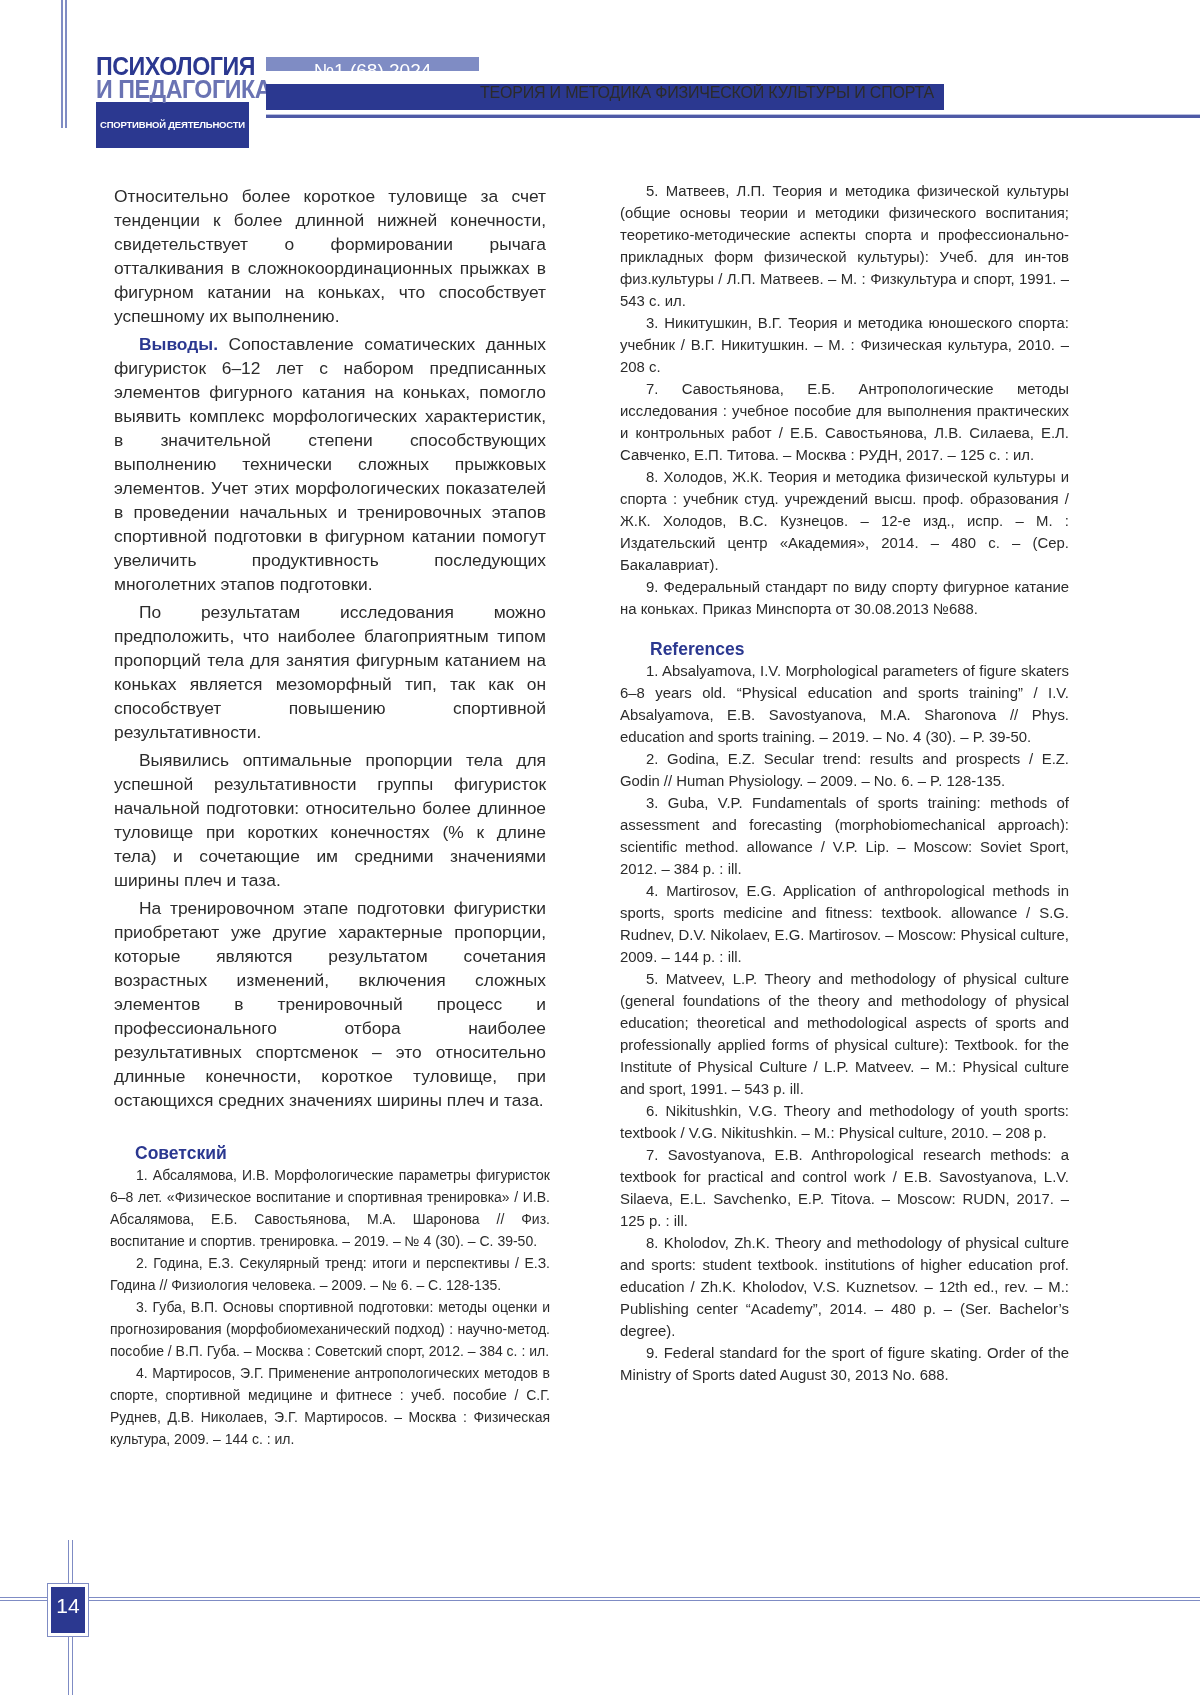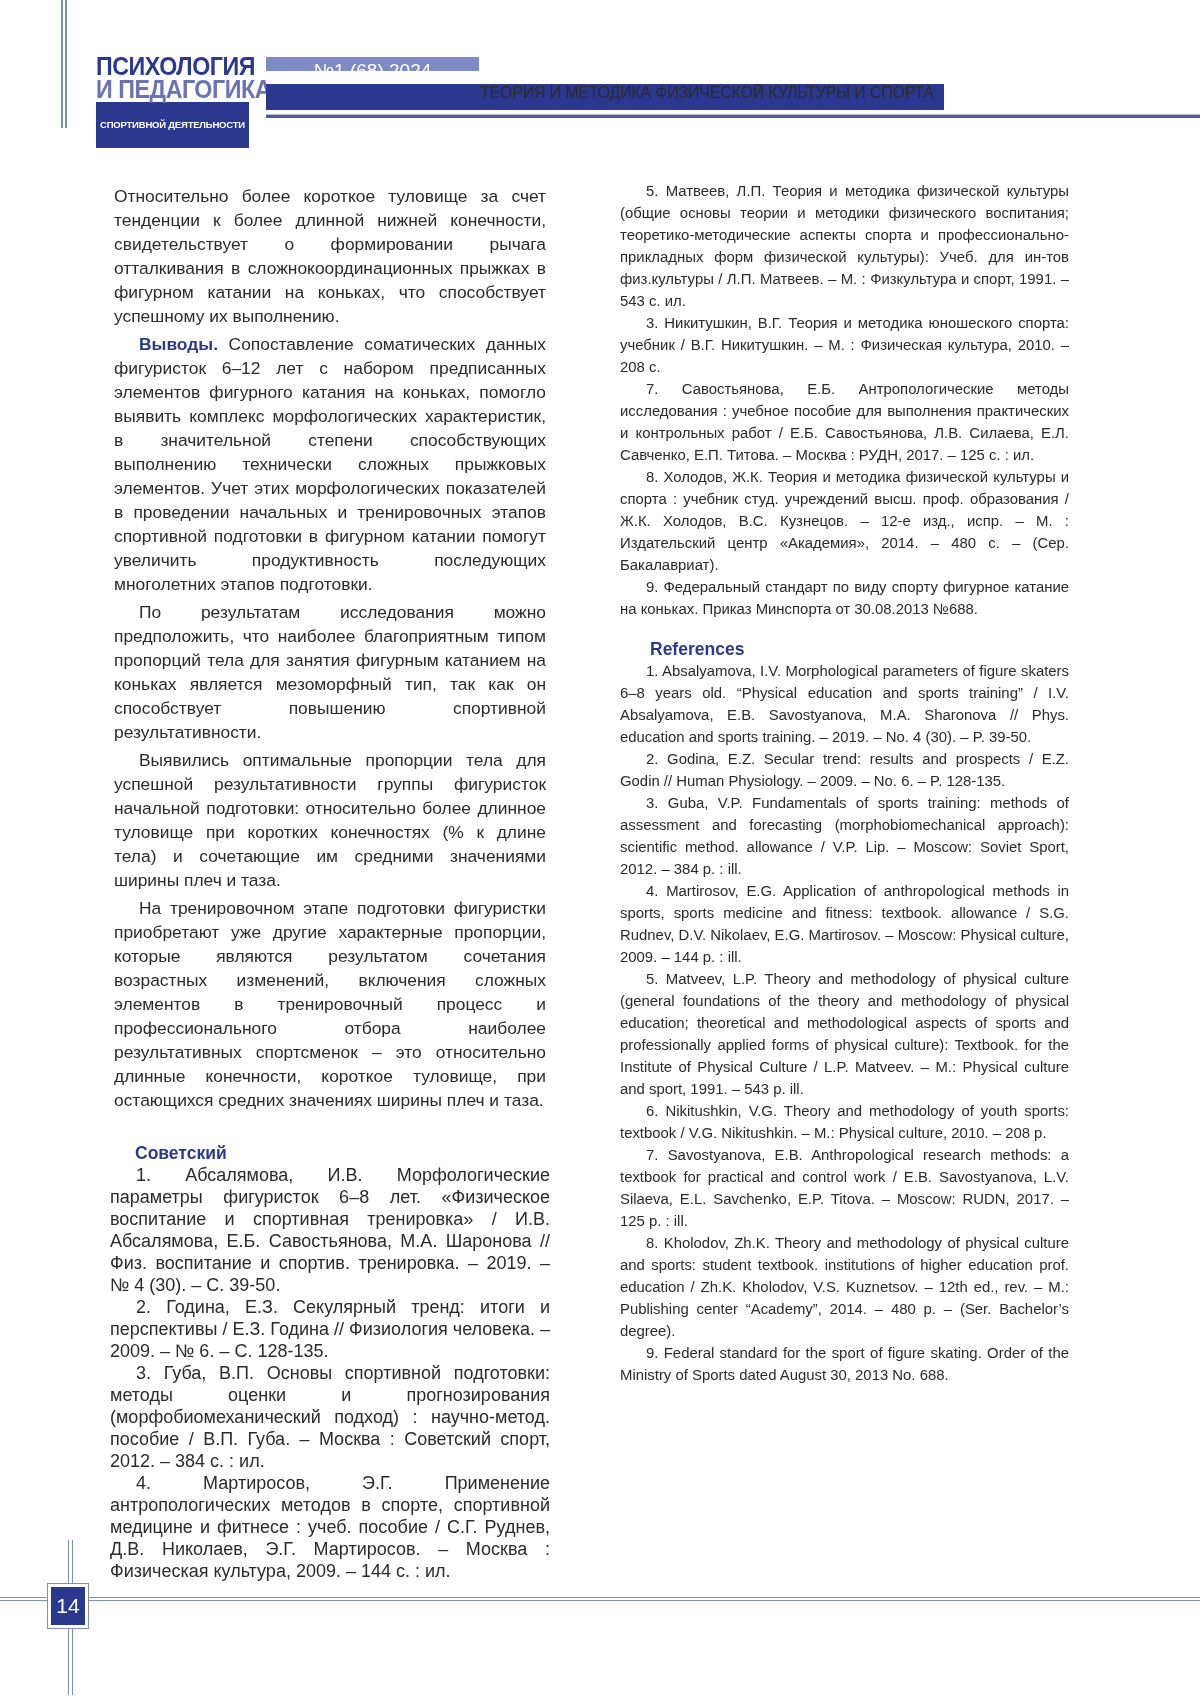--- a/index.html
+++ b/index.html
@@ -34,29 +34,29 @@
   
   .col { position: absolute; top: 180px; width: 440px; }
   .col-left { left: 110px; }
   .col-right { left: 620px; width: 449px; }
 
   .body-p { font-size: 17.4px; line-height: 24px; text-align: justify; margin: 4px; }
   .body-p.indent { text-indent: 25px; }
   .lead { color: #2b3890; font-weight: bold; }
 
   .section-heading { font-size: 17.5px; font-weight: bold; color: #2b3890; margin: 30px 0 0 25px; line-height: 22px; }
-  .ref-p { font-size: 18px; line-height: 22px; text-align: justify; margin: 0; text-indent: 26px; }
+  .ref-p { font-size: 14px; line-height: 22px; text-align: justify; margin: 0; text-indent: 26px; }
 
   .col-right .ref-p { font-size: 14.9px; line-height: 22px; }
   .refs-en-heading { margin-top: 14px; }
 
   
   .footer-rule { position: absolute; left: 0; top: 1597px; width: 1200px; height: 4px;
                  border-top: 1.5px solid #7f8cc4; border-bottom: 1.5px solid #7f8cc4; box-sizing: border-box; }
-  .page-num-wrap { position: absolute; left: 47px; top: 1583px; width: 42px; height: 46px; border: 1.5px solid #7f8cc4;
+  .page-num-wrap { position: absolute; left: 47px; top: 1583px; width: 42px; height: 54px; border: 1.5px solid #7f8cc4;
                    background: #ffffff; box-sizing: border-box; padding: 3px; }
   .page-num { width: 100%; height: 100%; background: #2b3890; color: #ffffff; font-size: 21px; line-height: 38px;
               text-align: center; }
 </style>
 </head>
 <body>
 
 <div class="vrule-top"></div>
 
 <div class="logo">

